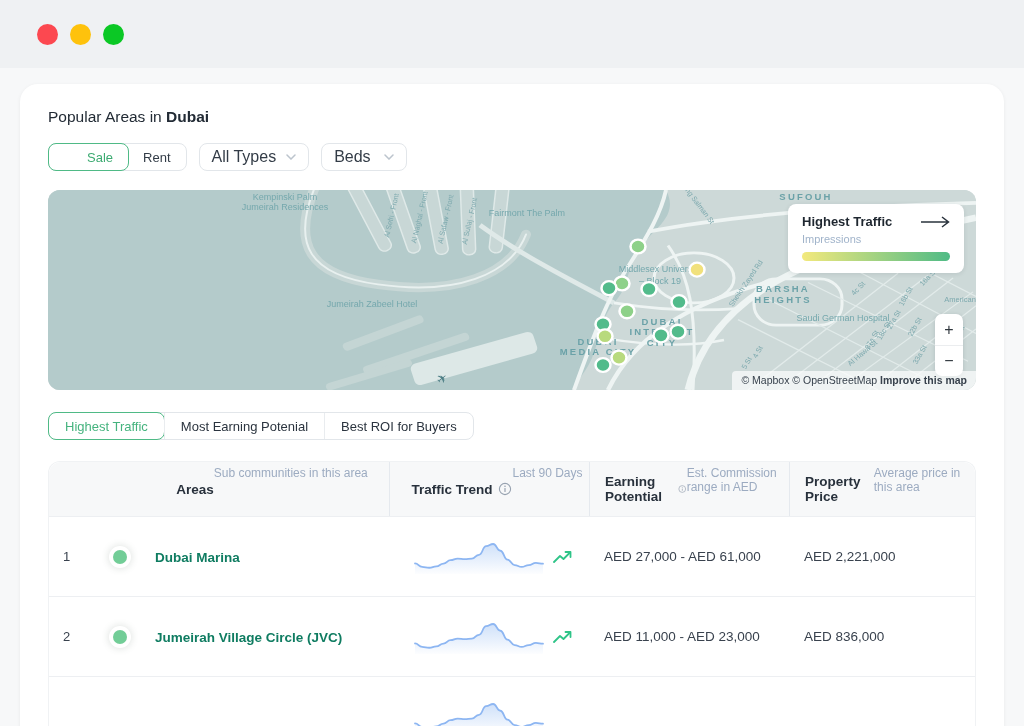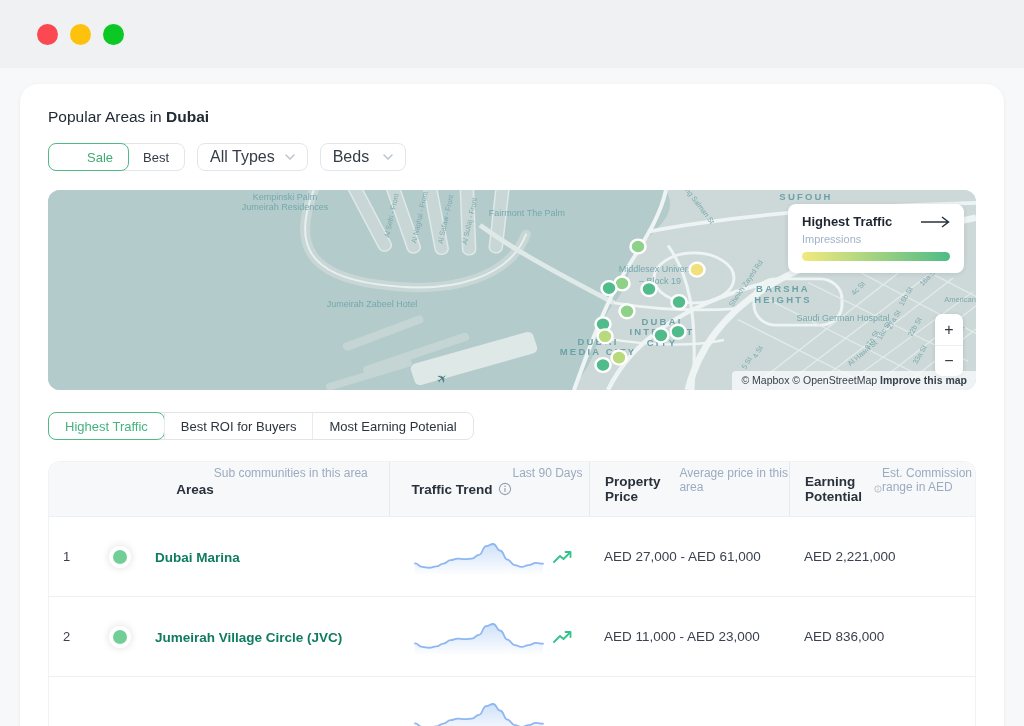--- a/index.html
+++ b/index.html
@@ -81,21 +81,21 @@
   <span class="wdot" style="background: rgb(11, 200, 37);"></span>
 </div>
 
 <div class="card">
 
   <div class="page-title"><span>Popular Areas in </span><span class="city">Dubai</span></div>
 
   <div class="filters">
     <div class="seg">
       <div class="chip active">Sale</div>
-      <div class="chip">Best</div>
+      <div class="chip">Rent</div>
     </div>
     <div class="dd">
       <span>All Types</span>
       <svg width="10" height="6" viewBox="0 0 10 6">
           <path d="M1,1 L5,5 L9,1" fill="none" stroke="#bcc4cd" stroke-width="1.5" stroke-linecap="round"></path>
         </svg>
     </div>
     <div class="dd beds">
       <span>Beds</span>
       <svg width="10" height="6" viewBox="0 0 10 6">
@@ -217,22 +217,22 @@
     <div class="zoomctl">
       <div class="zoombtn">+</div>
       <div class="zoombtn">−</div>
     </div>
 
     <div class="attribution"><span>© Mapbox </span><span>© OpenStreetMap </span><span class="improve">Improve this map</span></div>
   </div>
 
   <div class="tabs">
     <div class="tab active">Highest Traffic</div>
+    <div class="tab">Most Earning Potenial</div>
     <div class="tab">Best ROI for Buyers</div>
-    <div class="tab">Most Earning Potenial</div>
   </div>
 
   <div class="table">
     <div class="thead">
       <div class="hcell"></div>
       <div class="hcell"></div>
       <div class="hcell name">
         <div class="h-title">Areas</div>
         <div class="h-sub">Sub communities in this area</div>
       </div>
@@ -241,33 +241,33 @@
           <span>Traffic Trend</span>
           <svg width="14" height="14" viewBox="0 0 14 14">
               <circle cx="7" cy="7" r="5.6" fill="none" stroke="#97a2b0" stroke-width="1.1"></circle>
               <rect x="6.4" y="6" width="1.2" height="4" rx="0.6" fill="#97a2b0"></rect>
               <circle cx="7" cy="4.2" r="0.8" fill="#97a2b0"></circle>
             </svg>
         </div>
         <div class="h-sub">Last 90 Days</div>
       </div>
       <div class="hcell bordered">
-        <div class="h-title">Property Price</div>
-        <div class="h-sub">Average price in this area</div>
-      </div>
-      <div class="hcell bordered">
         <div class="h-title">
           <span>Earning Potential</span>
           <svg width="14" height="14" viewBox="0 0 14 14">
               <circle cx="7" cy="7" r="5.6" fill="none" stroke="#97a2b0" stroke-width="1.1"></circle>
               <rect x="6.4" y="6" width="1.2" height="4" rx="0.6" fill="#97a2b0"></rect>
               <circle cx="7" cy="4.2" r="0.8" fill="#97a2b0"></circle>
             </svg>
         </div>
         <div class="h-sub">Est. Commission range in AED</div>
+      </div>
+      <div class="hcell bordered">
+        <div class="h-title">Property Price</div>
+        <div class="h-sub">Average price in this area</div>
       </div>
     </div>
 
     <div class="trow">
       <div class="c-rank">1</div>
       <div class="c-dot">
           <span class="dot"></span>
         </div>
       <div class="c-name"><span class="area-name">Dubai Marina</span></div>
       <div class="c-trend">

